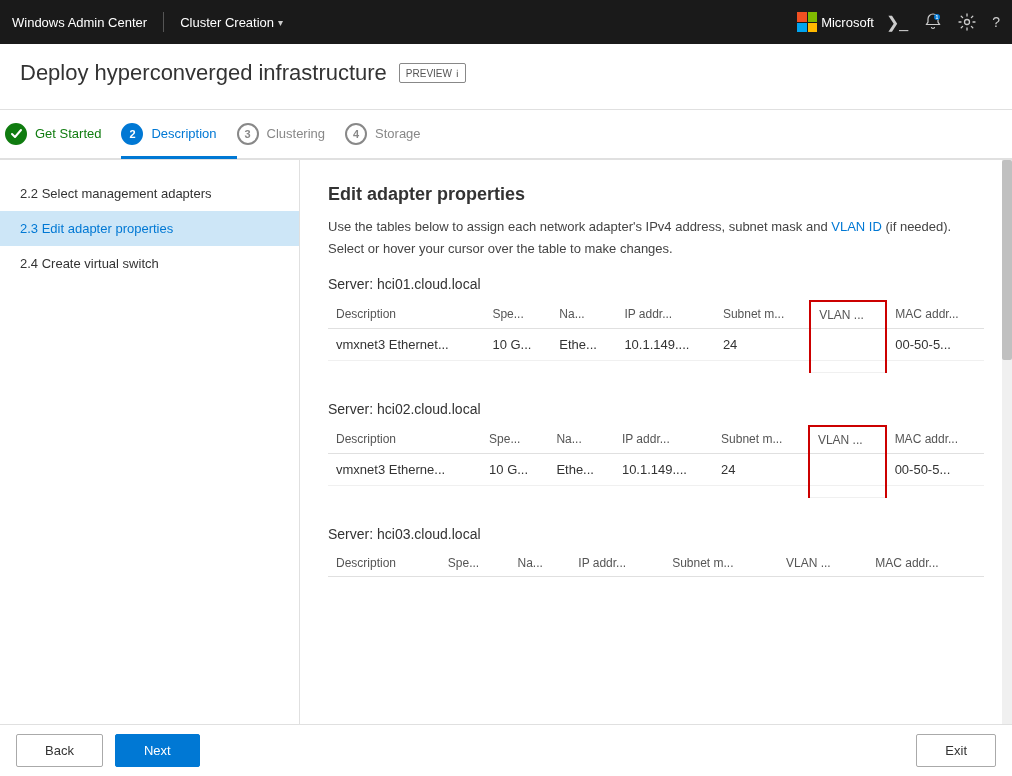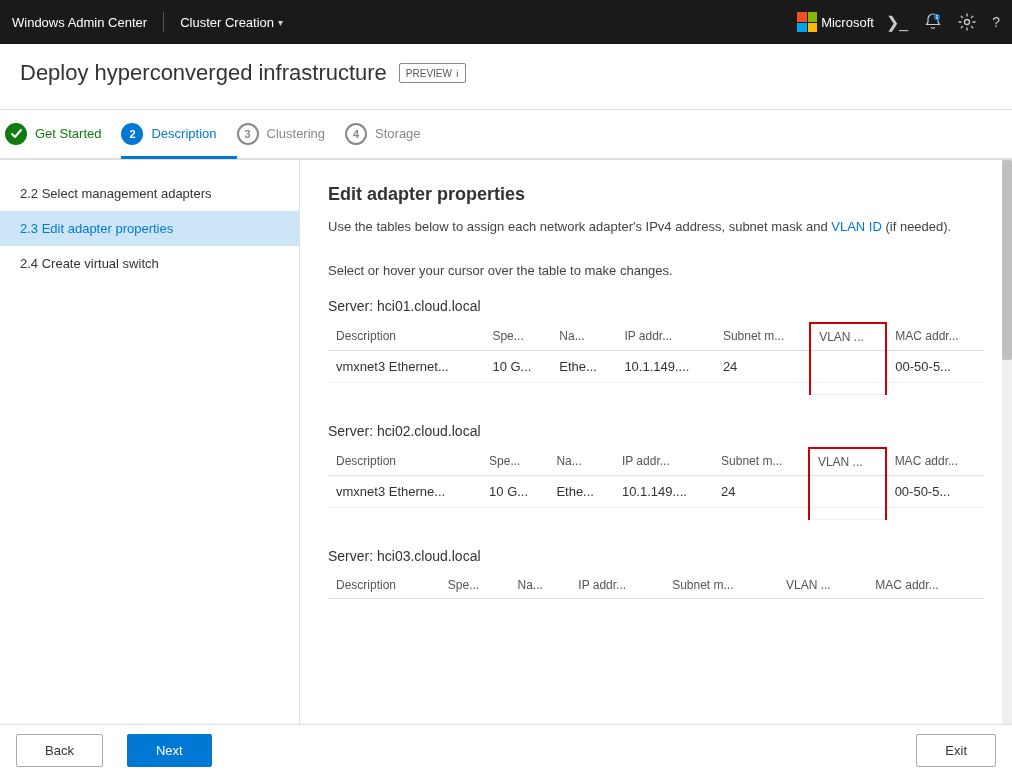--- a/index.html
+++ b/index.html
@@ -197,21 +197,21 @@
 
     .section-title {
       font-size: 18px;
       font-weight: 600;
       color: #333;
       margin-bottom: 12px;
     }
     .section-desc {
       font-size: 13px;
       color: #444;
-      margin-bottom: 26px;
+      margin-bottom: 4px;
       line-height: 1.5;
     }
     .section-desc span.link { color: #0078d4; }
     .section-hint {
       font-size: 13px;
       color: #444;
       margin-bottom: 20px;
     }
 
     .server-label {
@@ -259,21 +259,21 @@
     
     .footer {
       height: 52px;
       border-top: 1px solid #e0e0e0;
       display: flex;
       align-items: center;
       padding: 0 16px;
       background: #fff;
       flex-shrink: 0;
     }
-    .footer-left { display: flex; gap: 24px; }
+    .footer-left { display: flex; gap: 12px; }
     .footer-right { margin-left: auto; }
 
     .btn {
       padding: 8px 28px;
       font-size: 13px;
       cursor: pointer;
       border-radius: 2px;
       font-family: 'Segoe UI', Arial, sans-serif;
     }
     .btn-secondary {

